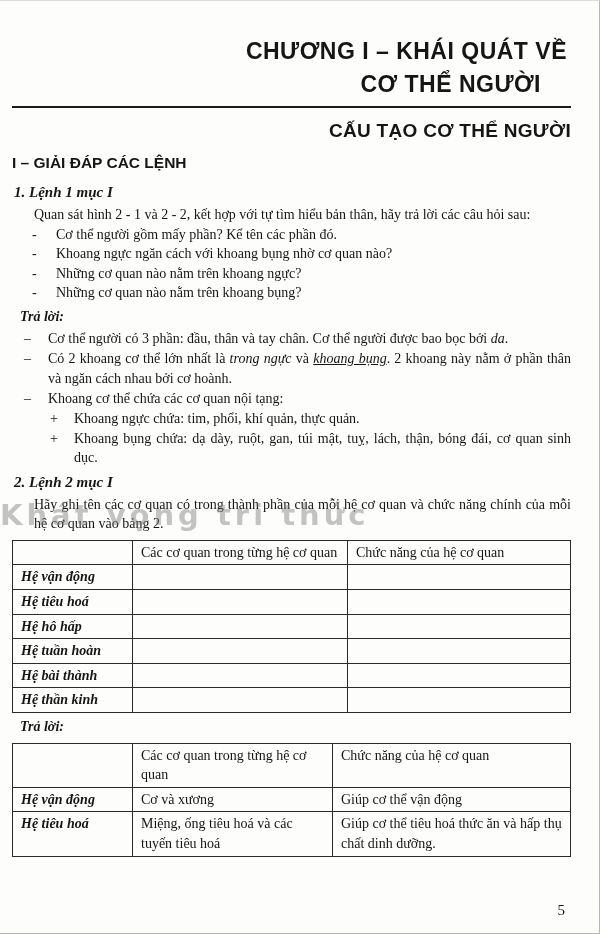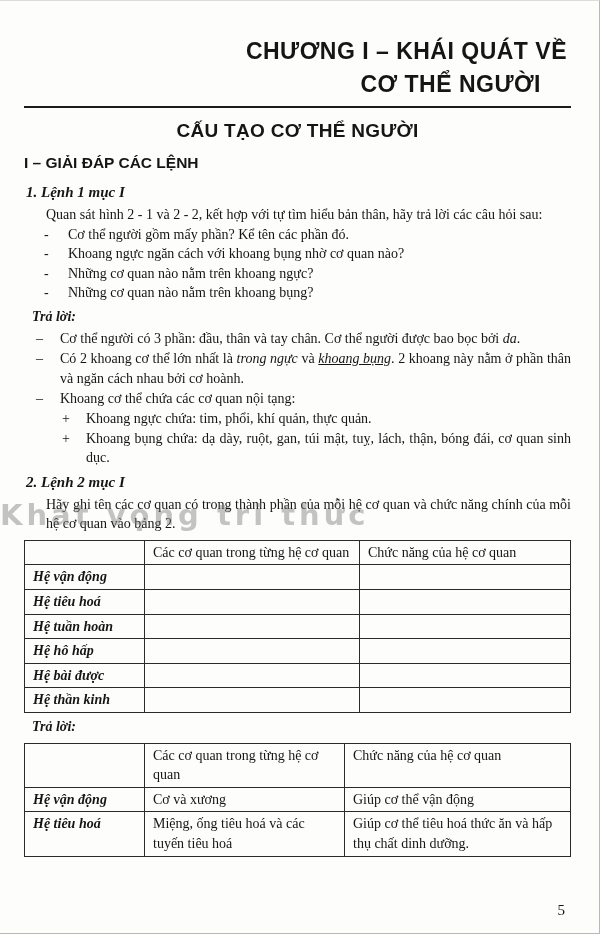--- a/index.html
+++ b/index.html
@@ -3,30 +3,30 @@
 <meta charset="utf-8">
 <style>
   * { margin:0; padding:0; box-sizing:border-box; }
   html,body { background:#e9e9e6; }
   .page {
     position:relative; width:600px; height:934px; margin:0 auto;
     background:#fdfdfc; color:#151515; overflow:hidden;
     font-family:"Liberation Serif", serif; font-size:14px; line-height:1.4;
     border-right:1px solid #b8b8b4; border-bottom:1px solid #b8b8b4; border-top:1px solid #dcdcd8;
   }
-  .content { padding:34px 28px 0 24px;border-radius:31px; }
+  .content { padding:34px 28px 0 12px;border-radius:31px; }
 
   .chapter { text-align:right; font-family:"Liberation Sans", sans-serif; font-weight:bold;
              font-size:23px; line-height:1.45; letter-spacing:0.5px; padding-right:4px; }
   .chapter .line2 { padding-right:26px; }
 
   .lesson { font-size:16px; font-weight:600; margin-top:2px; }
   .rule { border:none; border-top:2px solid #1b1b1b; margin:4px 0 10px 0; }
 
-  .main-title { text-align:center; font-family:"Liberation Sans", sans-serif; font-weight:bold;
+  .main-title { text-align:right; font-family:"Liberation Sans", sans-serif; font-weight:bold;
                 font-size:19px; letter-spacing:0.3px; margin-bottom:8px; }
   .section-head { font-family:"Liberation Sans", sans-serif; font-weight:bold; font-size:15.5px;
                   margin:4px 0 8px 0; }
 
   .lenh-head { font-weight:bold; font-style:italic; font-size:15px; margin:4px 0 2px 2px; }
   .para { margin-left:22px; text-align:justify; }
 
   .q-row, .a-row, .s-row { display:flex; align-items:flex-start; }
   .q-row { margin-left:18px; }
   .q-row .bullet { width:26px; flex:0 0 26px; text-align:left; padding-left:2px; }
@@ -136,31 +136,31 @@
         <td class="c1 rowlabel">Hệ vận động</td>
         <td class="c2"></td>
         <td class="c3"></td>
       </tr>
       <tr>
         <td class="c1 rowlabel">Hệ tiêu hoá</td>
         <td class="c2"></td>
         <td class="c3"></td>
       </tr>
       <tr>
+        <td class="c1 rowlabel">Hệ hô hấp</td>
+        <td class="c2"></td>
+        <td class="c3"></td>
+      </tr>
+      <tr>
         <td class="c1 rowlabel">Hệ tuần hoàn</td>
         <td class="c2"></td>
         <td class="c3"></td>
       </tr>
       <tr>
-        <td class="c1 rowlabel">Hệ hô hấp</td>
-        <td class="c2"></td>
-        <td class="c3"></td>
-      </tr>
-      <tr>
-        <td class="c1 rowlabel">Hệ bài được</td>
+        <td class="c1 rowlabel">Hệ bài thành</td>
         <td class="c2"></td>
         <td class="c3"></td>
       </tr>
       <tr>
         <td class="c1 rowlabel">Hệ thần kinh</td>
         <td class="c2"></td>
         <td class="c3"></td>
       </tr>
     </tbody>
       </table>

